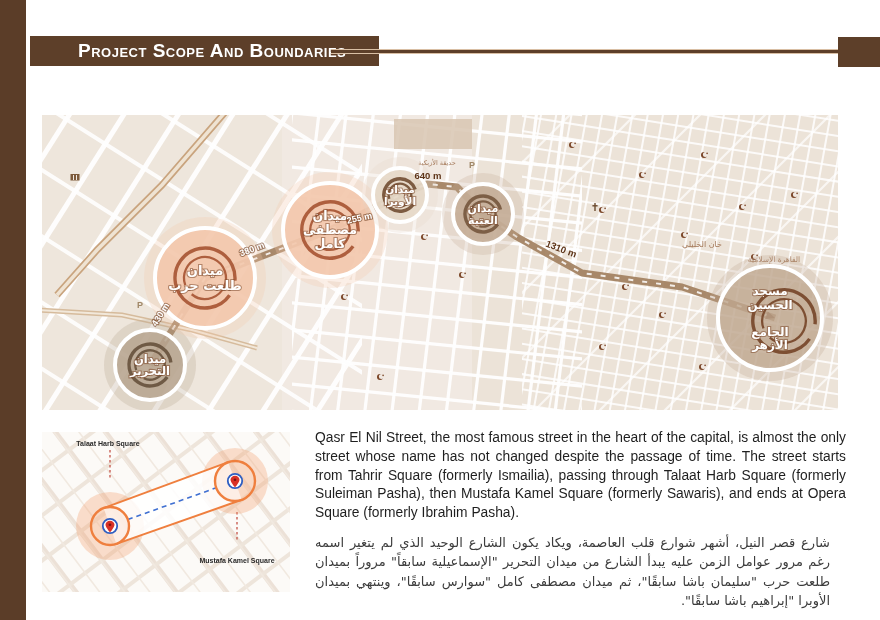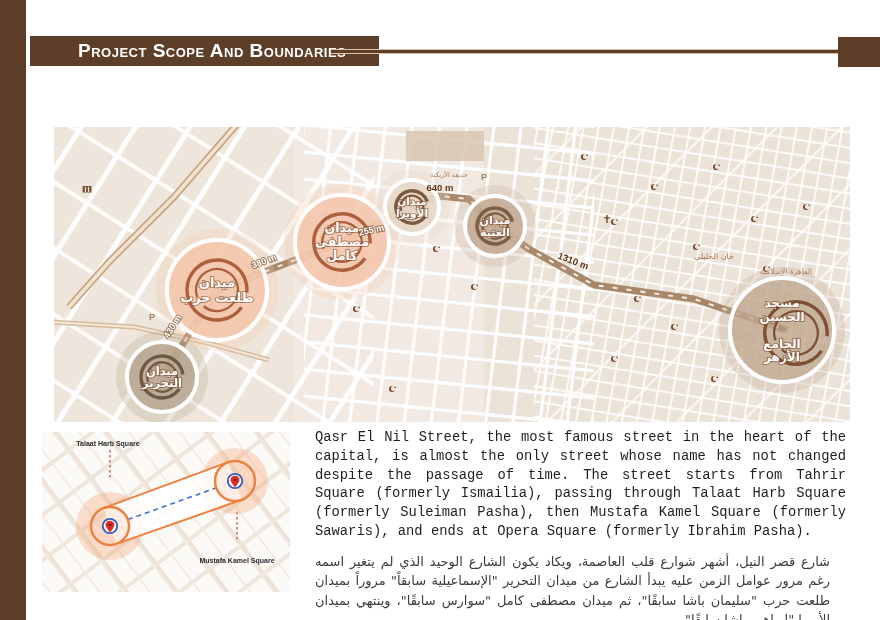--- a/index.html
+++ b/index.html
@@ -6,26 +6,26 @@
   .page{position:relative;width:880px;height:620px;background:#ffffff;overflow:hidden;
         font-family:"Liberation Sans",sans-serif;}
   .left-bar{position:absolute;left:0;top:0;width:26px;height:620px;background:#5b3d28;}
   .title-bar{position:absolute;left:30px;top:36px;width:301px;height:30px;background:#5d3f29;
              display:flex;align-items:center;justify-content:flex-start;padding-left:48px;}
   .title-text{color:#ffffff;font-variant:small-caps;font-weight:bold;font-size:19px;
               letter-spacing:.5px;line-height:30px;white-space:nowrap;}
   .title-line{position:absolute;left:331px;top:49px;width:507px;height:3px;background:#5d3f29;
               border-top:1px solid #d9bfa4;border-bottom:1px solid #d9bfa4;}
   .title-endcap{position:absolute;left:838px;top:37px;width:42px;height:30px;background:#5d3f29;}
-  .main-map{position:absolute;left:42px;top:115px;width:796px;height:295px;margin:12px;}
+  .main-map{position:absolute;left:42px;top:115px;width:796px;height:295px;margin:0;}
   .mini-map{position:absolute;left:42px;top:432px;width:248px;height:160px;margin:0;}
   .main-map svg,.mini-map svg{display:block;width:100%;height:100%;}
   .text-col{position:absolute;left:315px;top:429px;width:531px;}
   .text-col p.en{margin:0;font-size:13.8px;line-height:1.36;color:#1f1f1f;text-align:justify;
-                 font-family:Liberation Mono, monospace;}
+                 font-family:Liberation Sans, sans-serif;}
   .text-col p.ar{margin:10px 16px 0 0;font-size:13px;line-height:1.5;color:#3c3c3c;text-align:justify;
                  font-family:"DejaVu Sans",sans-serif;}
 </style>
 </head>
 <body>
 
 <div class="page">
   <div class="left-bar"></div>
 
   <div class="title-bar">

